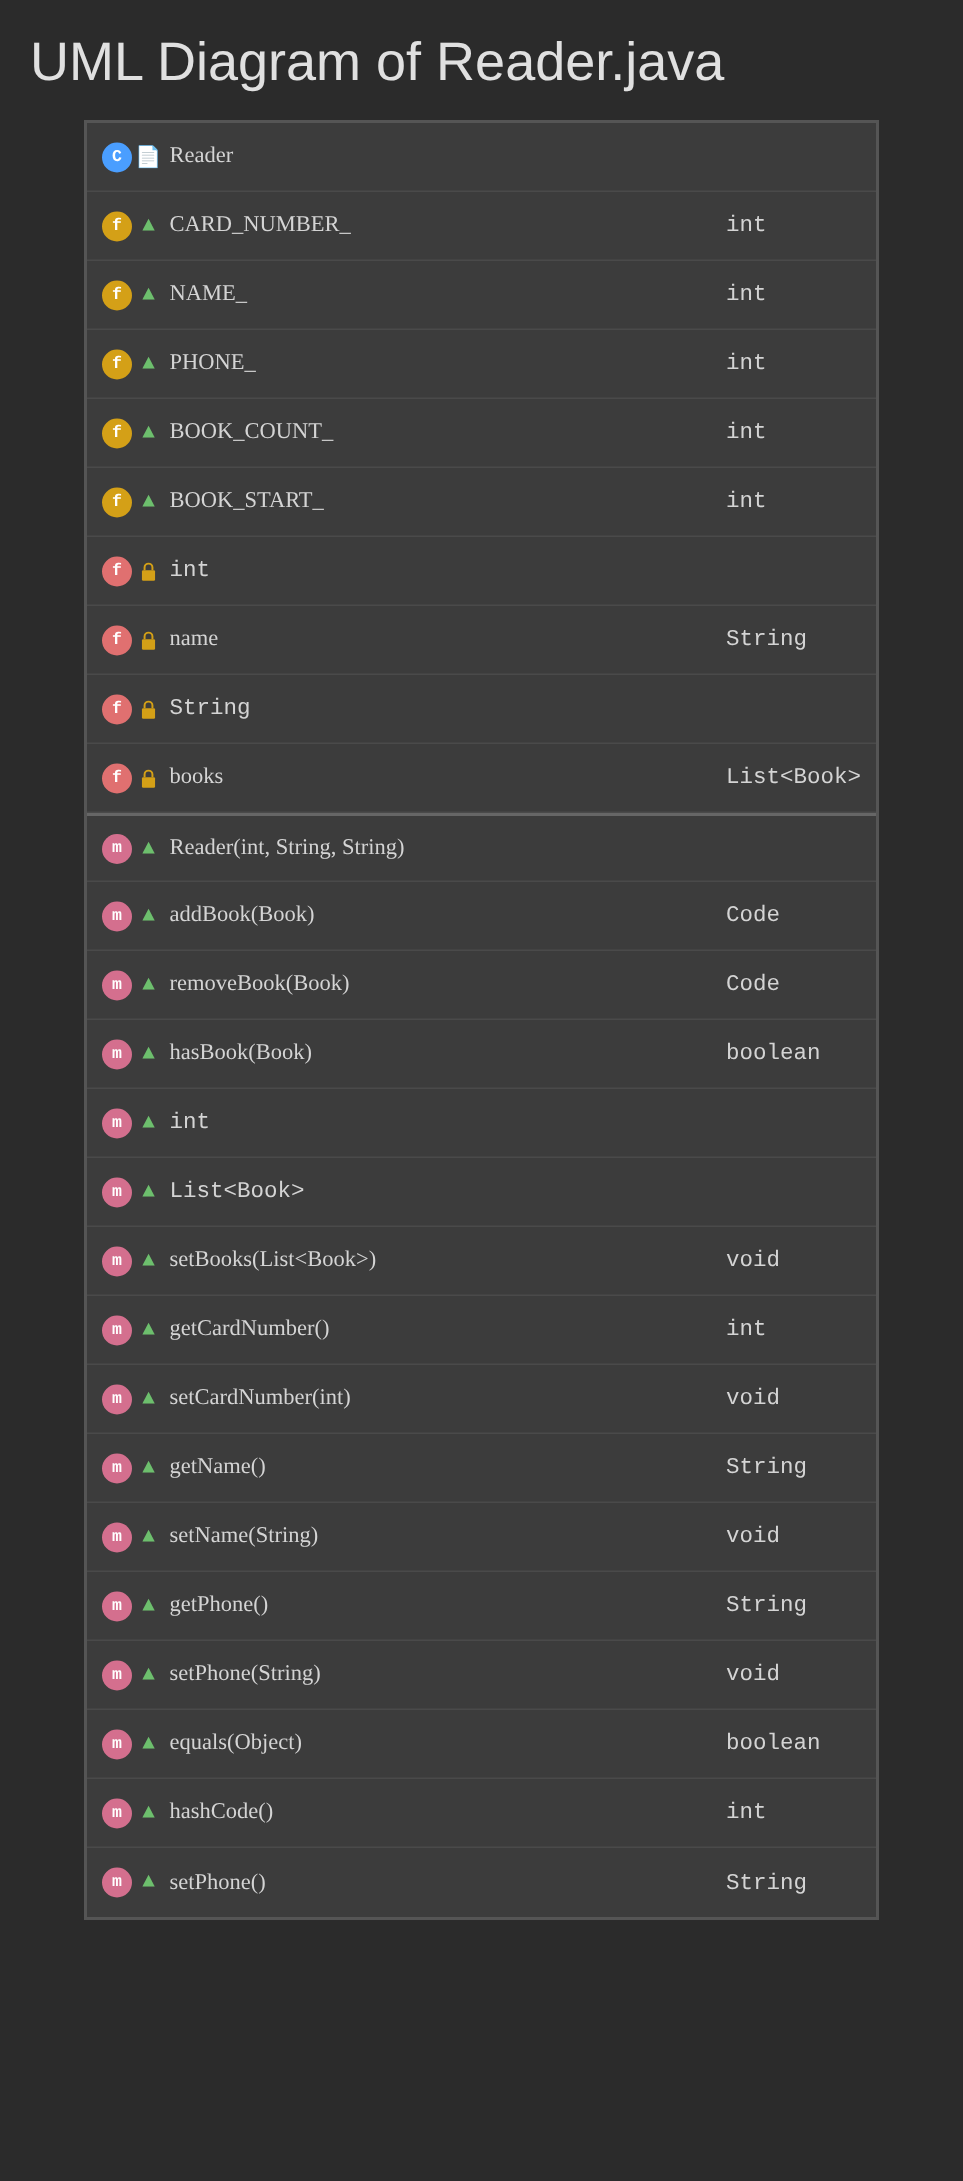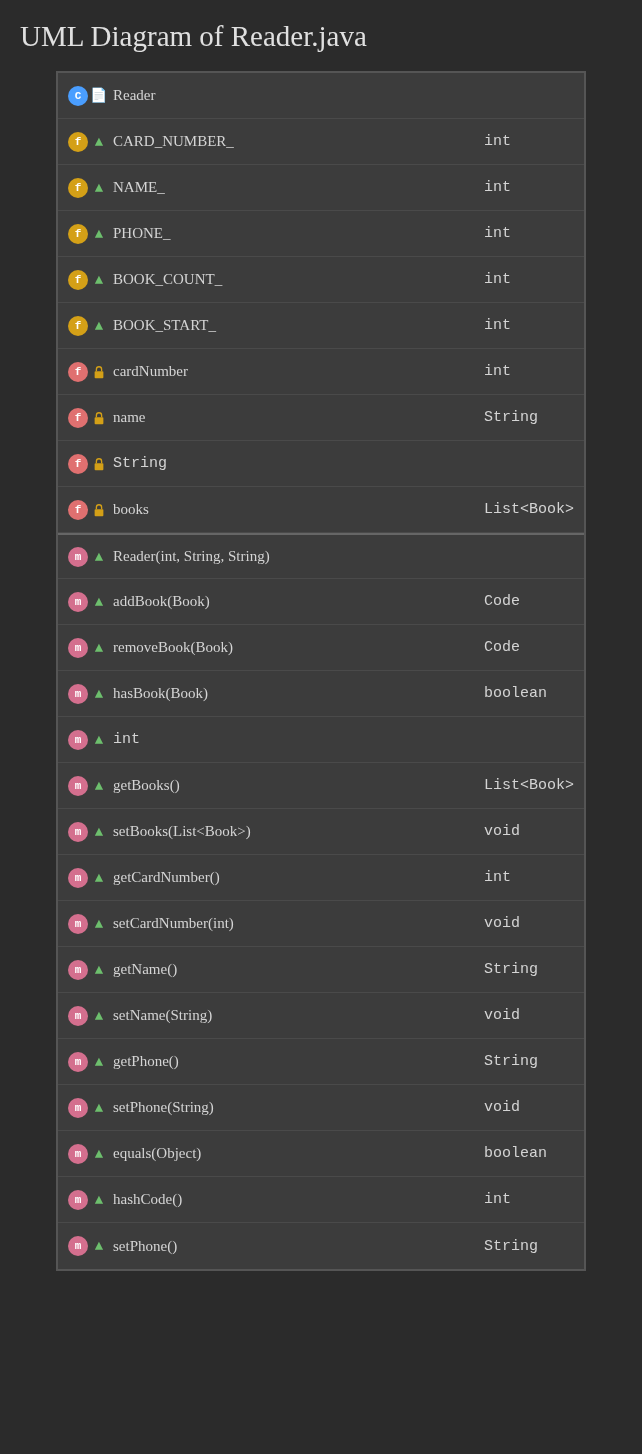--- a/index.html
+++ b/index.html
@@ -5,22 +5,22 @@
     * { margin: 0; padding: 0; box-sizing: border-box; }
     body {
       background: #2b2b2b;
       font-family: 'Courier New', Courier, monospace;
       color: #d4d4d4;
       width: 642px;
       min-height: 1454px;
       padding: 20px 20px 40px 20px;
     }
     h1 {
-      font-family: Liberation Serif, serif;
-      font-size: 29px;
+      font-family: Liberation Sans, sans-serif;
+      font-size: 36px;
       color: #e0e0e0;
       margin-bottom: 18px;
       font-weight: 400;
     }
     .uml-box {
       border: 2px solid #555;
       background: #3c3c3c;
       width: 530px;
       margin: 0 auto;
     }
@@ -137,21 +137,20 @@
     <span class="row-type">int</span>
   </div>
   <div class="uml-row">
     <span class="icon-badge icon-f-pink">f</span>
     <span class="icon-lock">
       <svg class="lock-icon-svg" viewBox="0 0 14 16" fill="#d4a017">
         <rect x="2" y="7" width="10" height="8" rx="1" fill="#d4a017"></rect>
         <path d="M4 7V5a3 3 0 0 1 6 0v2" stroke="#d4a017" stroke-width="1.5" fill="none"></path>
       </svg>
     </span>
-    <span class="row-name">cardNumber</span>
     <span class="row-type">int</span>
   </div>
   <div class="uml-row">
     <span class="icon-badge icon-f-pink">f</span>
     <span class="icon-lock">
       <svg class="lock-icon-svg" viewBox="0 0 14 16" fill="#d4a017">
         <rect x="2" y="7" width="10" height="8" rx="1" fill="#d4a017"></rect>
         <path d="M4 7V5a3 3 0 0 1 6 0v2" stroke="#d4a017" stroke-width="1.5" fill="none"></path>
       </svg>
     </span>
@@ -205,21 +204,20 @@
     <span class="row-type">boolean</span>
   </div>
   <div class="uml-row">
     <span class="icon-badge icon-m">m</span>
     <span class="icon-green-arrow" style="color:#6dbf6d;">▲</span>
     <span class="row-type">int</span>
   </div>
   <div class="uml-row">
     <span class="icon-badge icon-m">m</span>
     <span class="icon-green-arrow" style="color:#6dbf6d;">▲</span>
-    <span class="row-name">getBooks()</span>
     <span class="row-type">List&lt;Book&gt;</span>
   </div>
   <div class="uml-row">
     <span class="icon-badge icon-m">m</span>
     <span class="icon-green-arrow" style="color:#6dbf6d;">▲</span>
     <span class="row-name">setBooks(List&lt;Book&gt;)</span>
     <span class="row-type">void</span>
   </div>
   <div class="uml-row">
     <span class="icon-badge icon-m">m</span>

